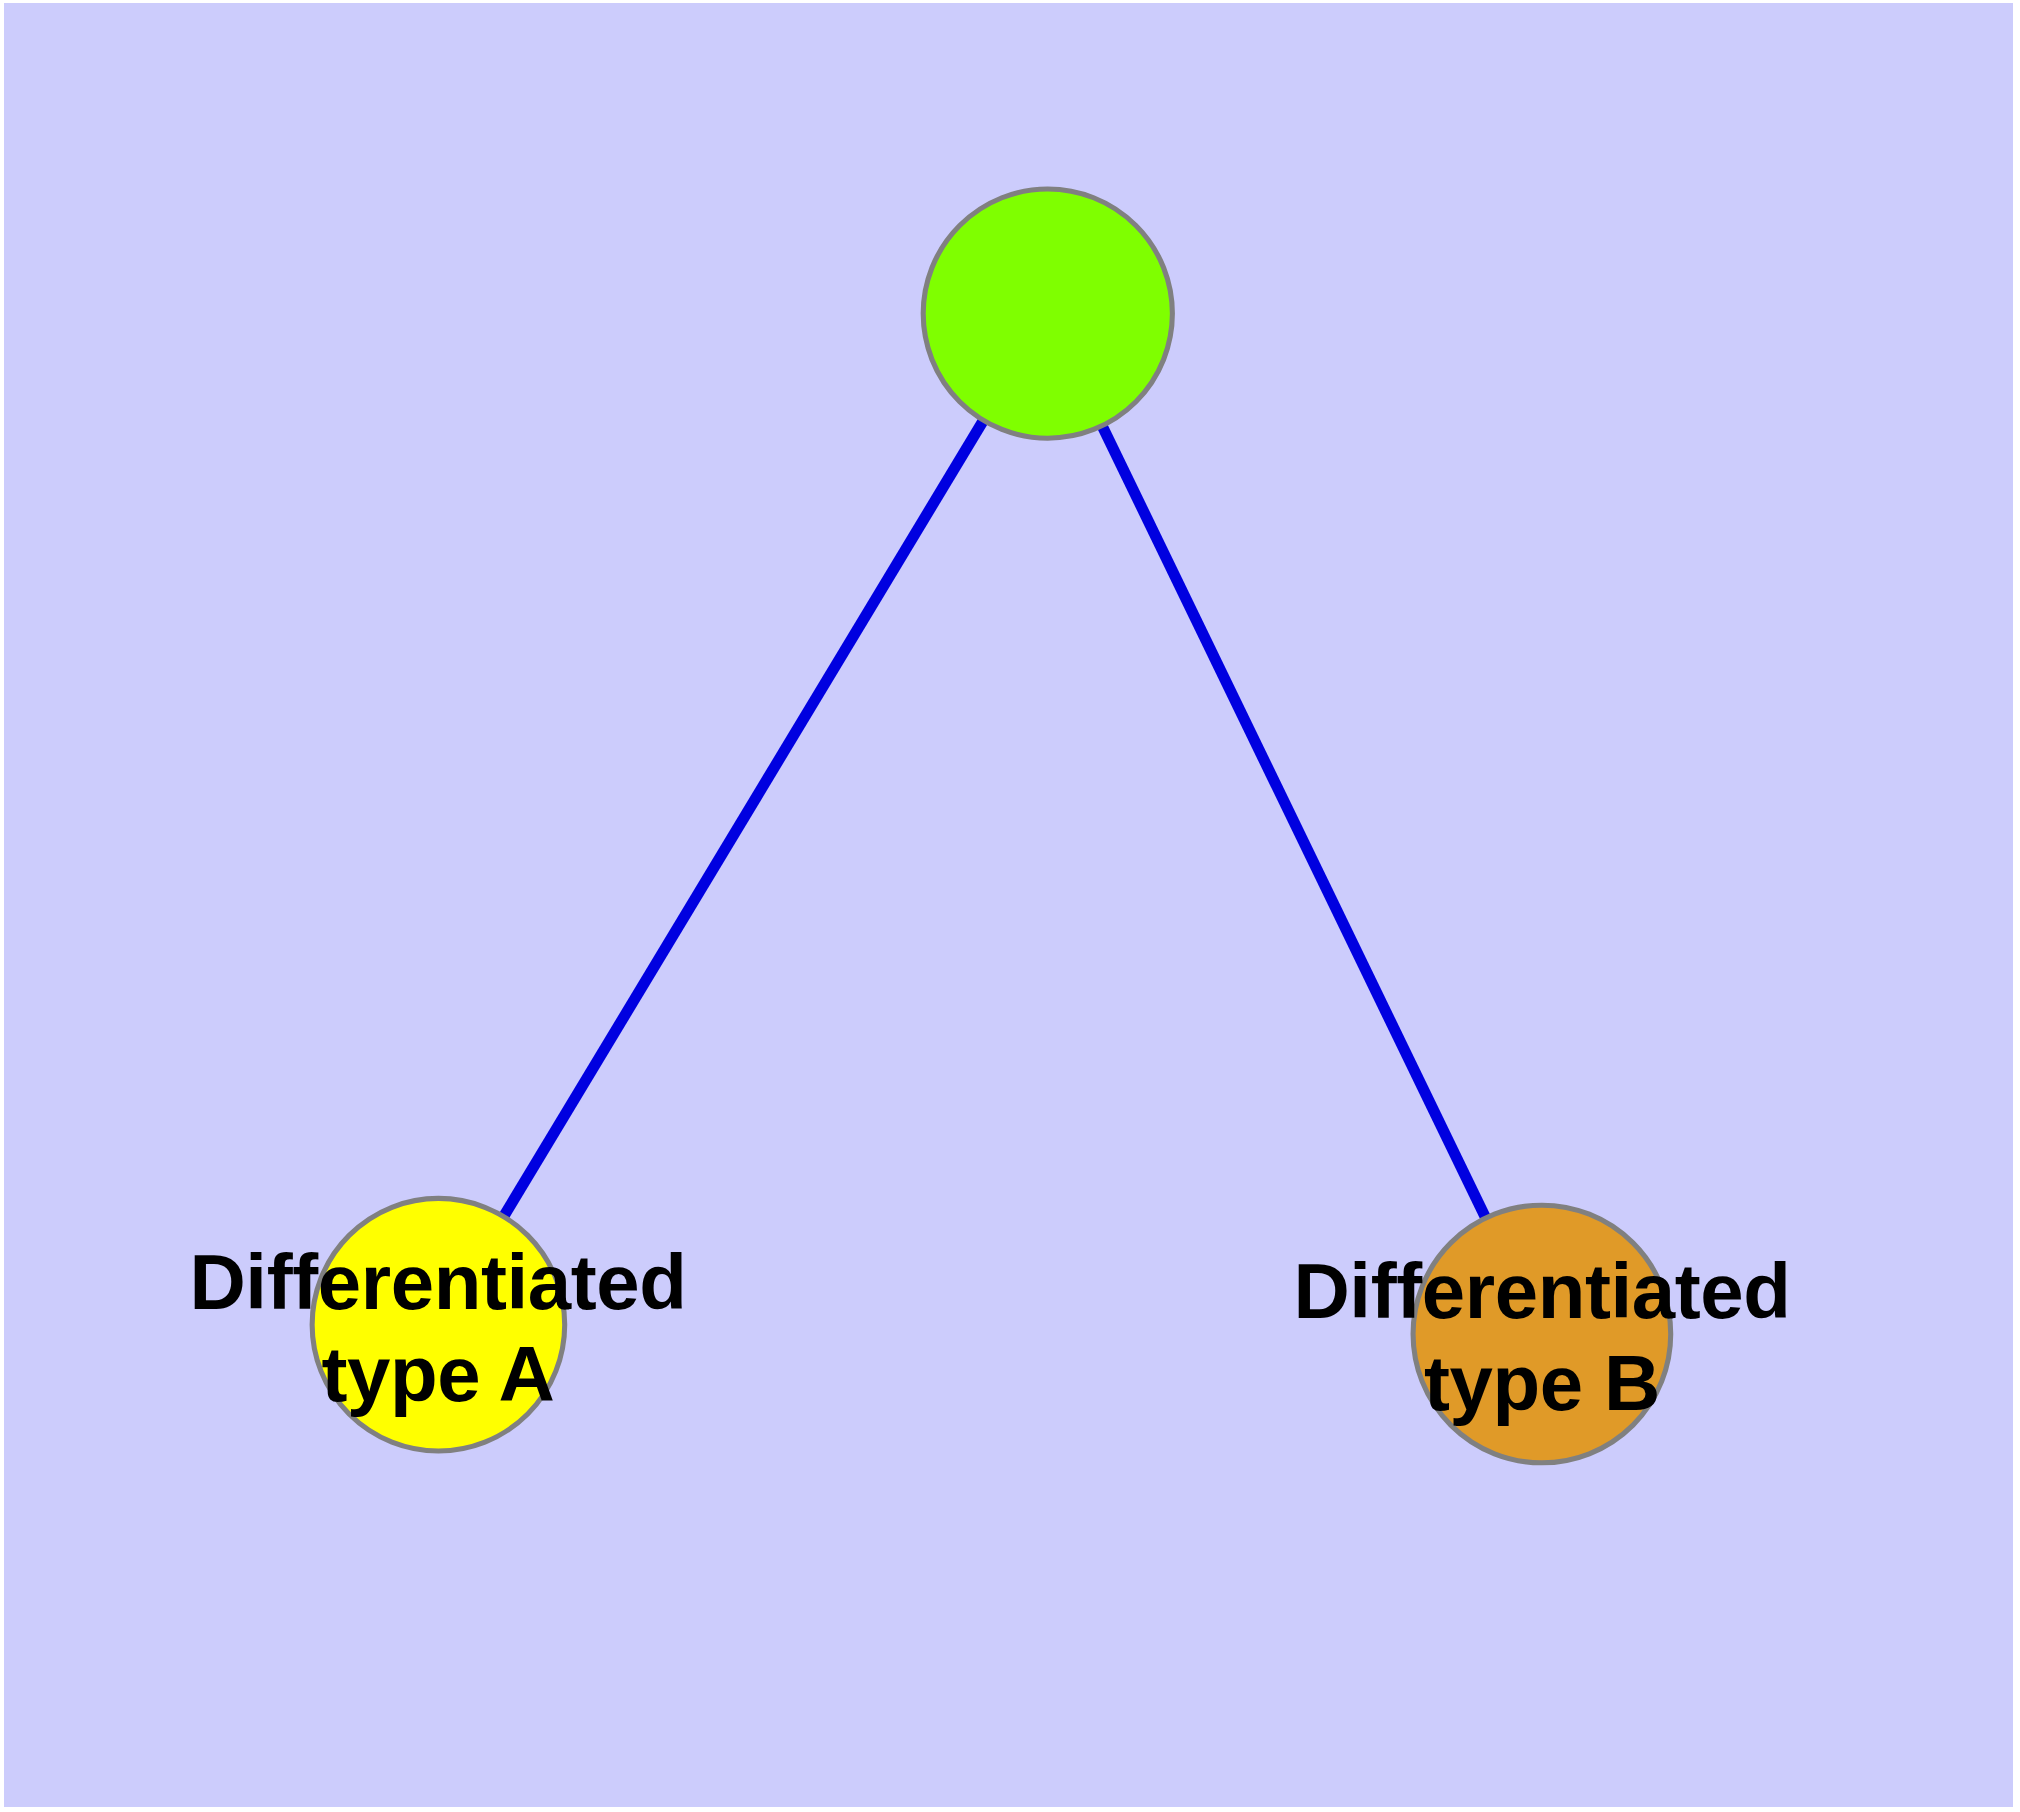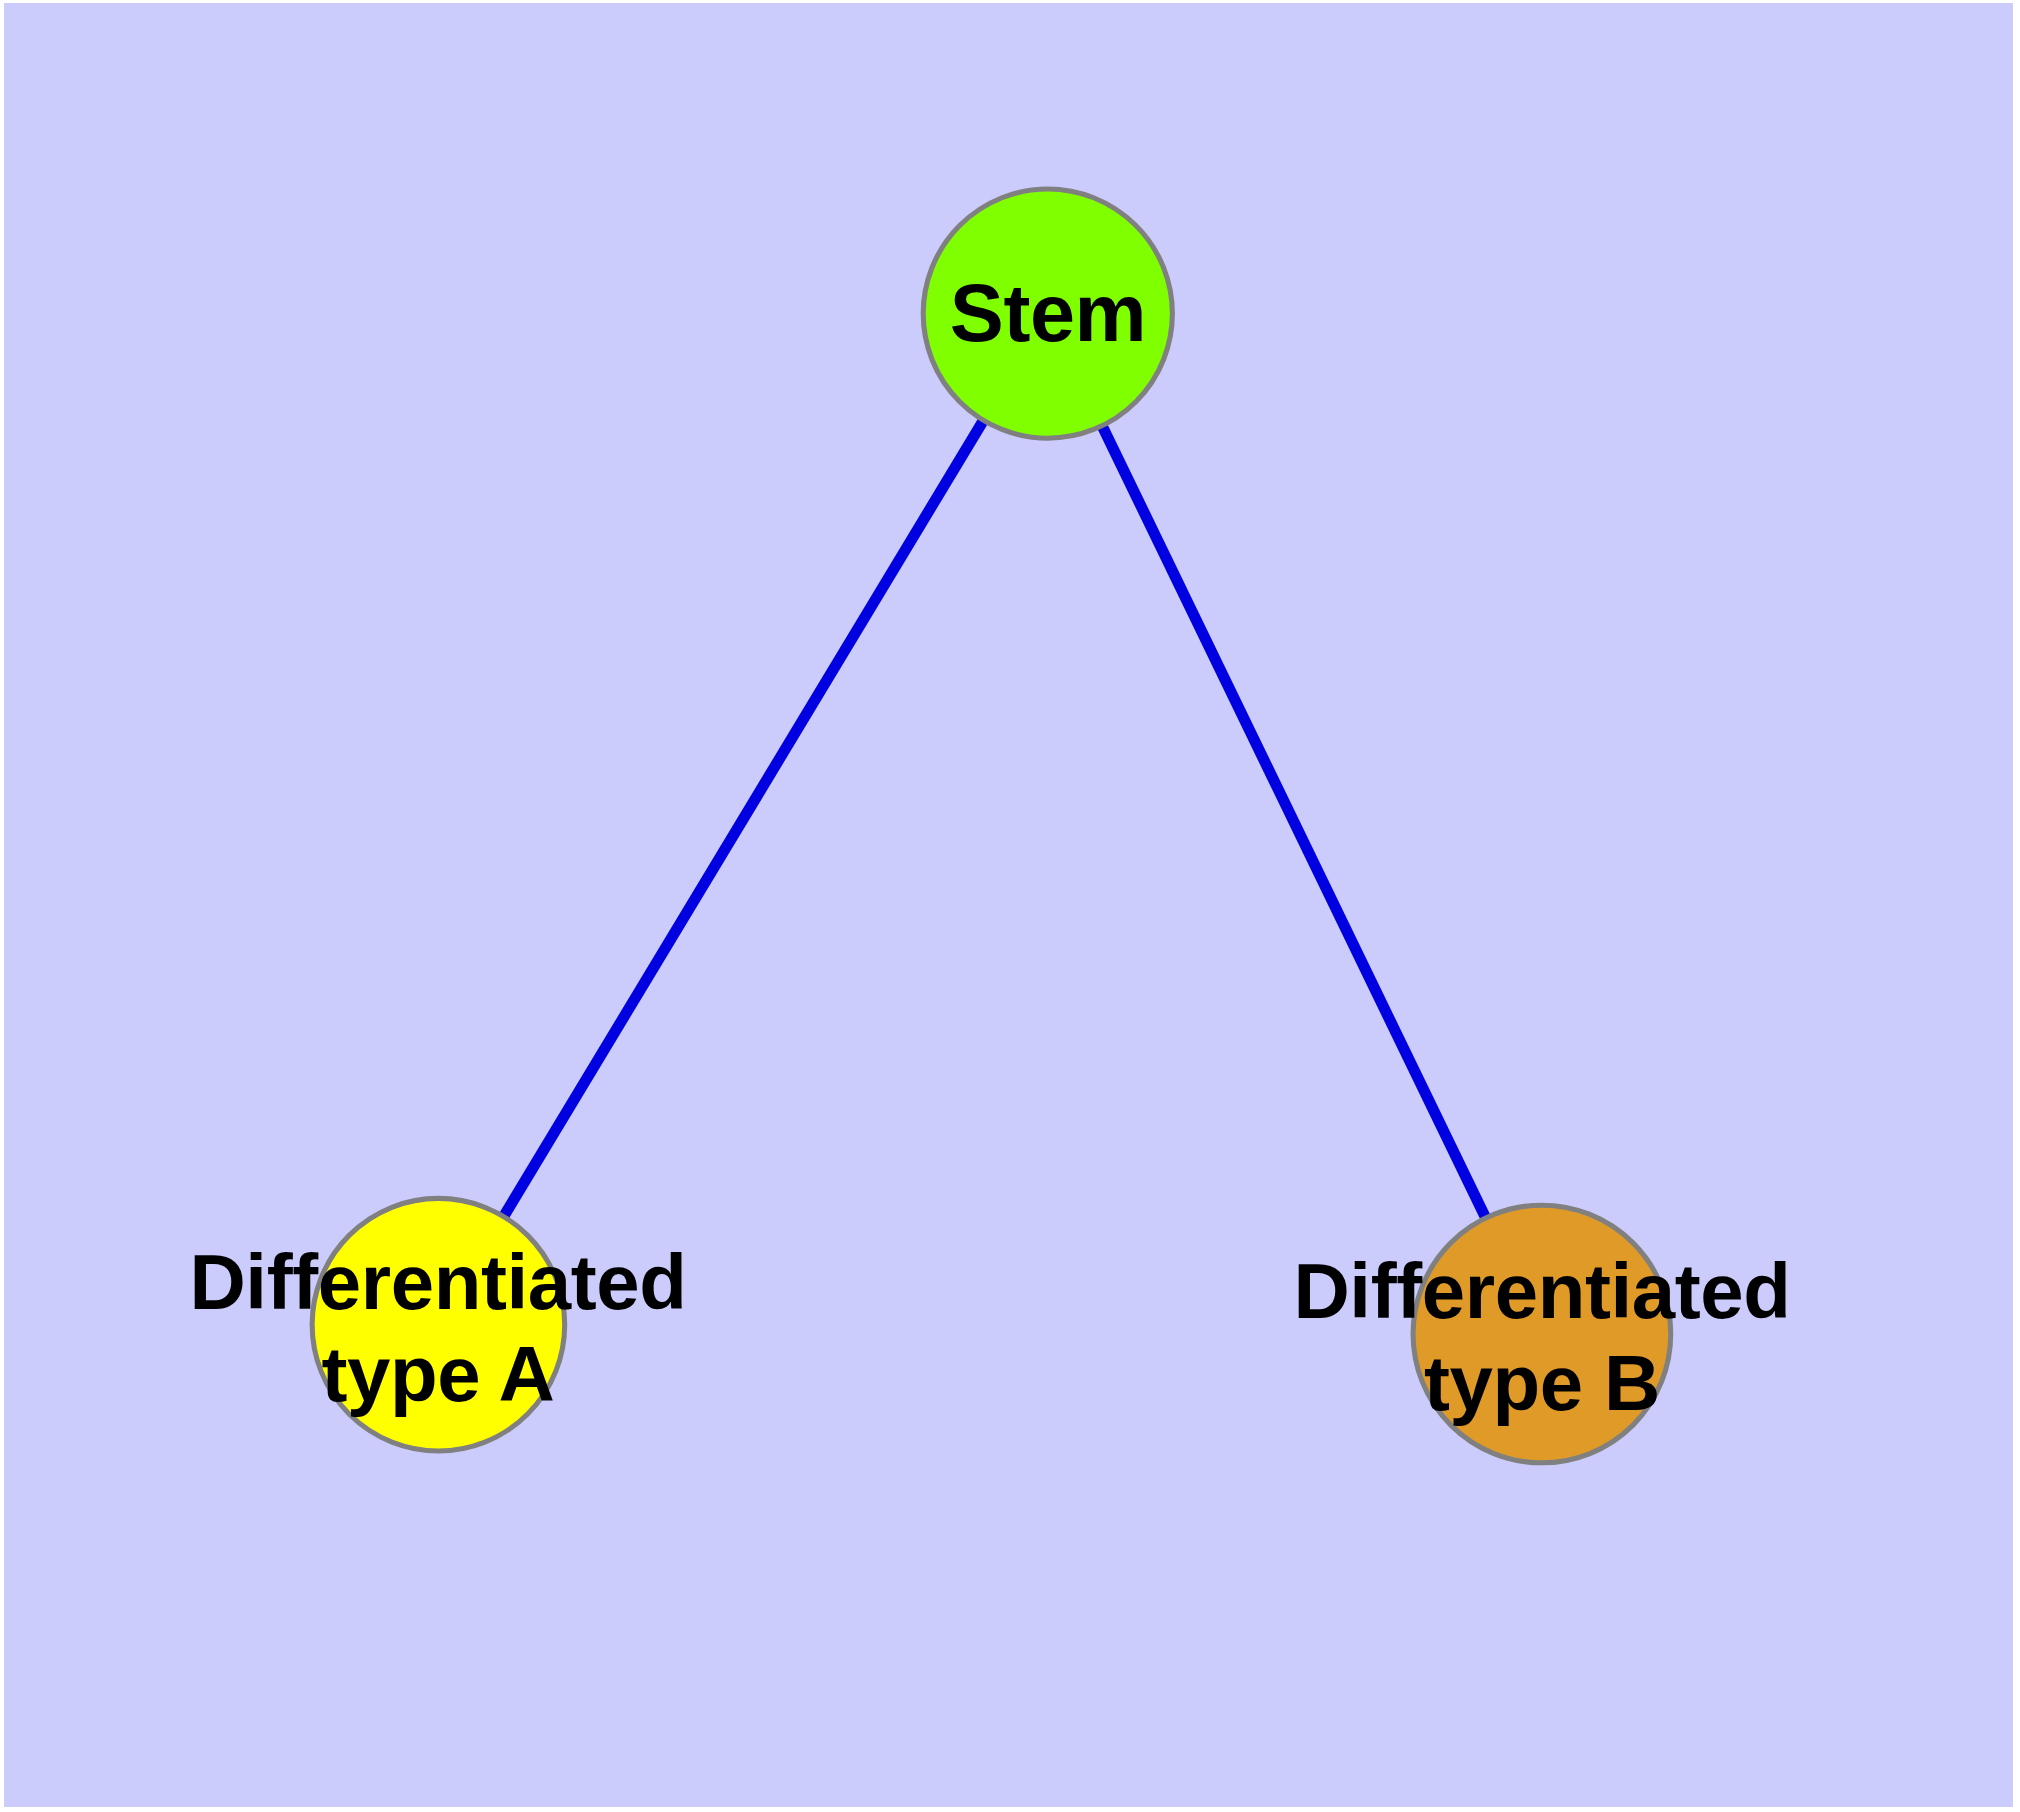--- a/index.html
+++ b/index.html
@@ -72,21 +72,20 @@
       <line x1="1236" y1="370" x2="517" y2="1563" stroke="#0000e0" stroke-width="13" stroke-linecap="butt"></line>
       <line x1="1236" y1="370" x2="1819" y2="1574" stroke="#0000e0" stroke-width="13" stroke-linecap="butt"></line>
     </g>
     <g>
       <circle cx="517" cy="1563" r="149" fill="#ffff00" stroke="#808080" stroke-width="6"></circle>
       <circle cx="1819" cy="1574" r="152" fill="#e09a28" stroke="#808080" stroke-width="6"></circle>
       <circle cx="1236" cy="370" r="147" fill="#7fff00" stroke="#808080" stroke-width="6"></circle>
     </g>
   </svg>
 
-  <div id="label-stem" class="node-label">Stem</div>
 
   <div id="label-b" class="node-label"><span>Differentiated</span>
 <span>type B</span></div>
 
   <div id="label-a" class="node-label"><span>Differentiated</span>
 <span>type A</span></div>
 
 </div>
 
 

